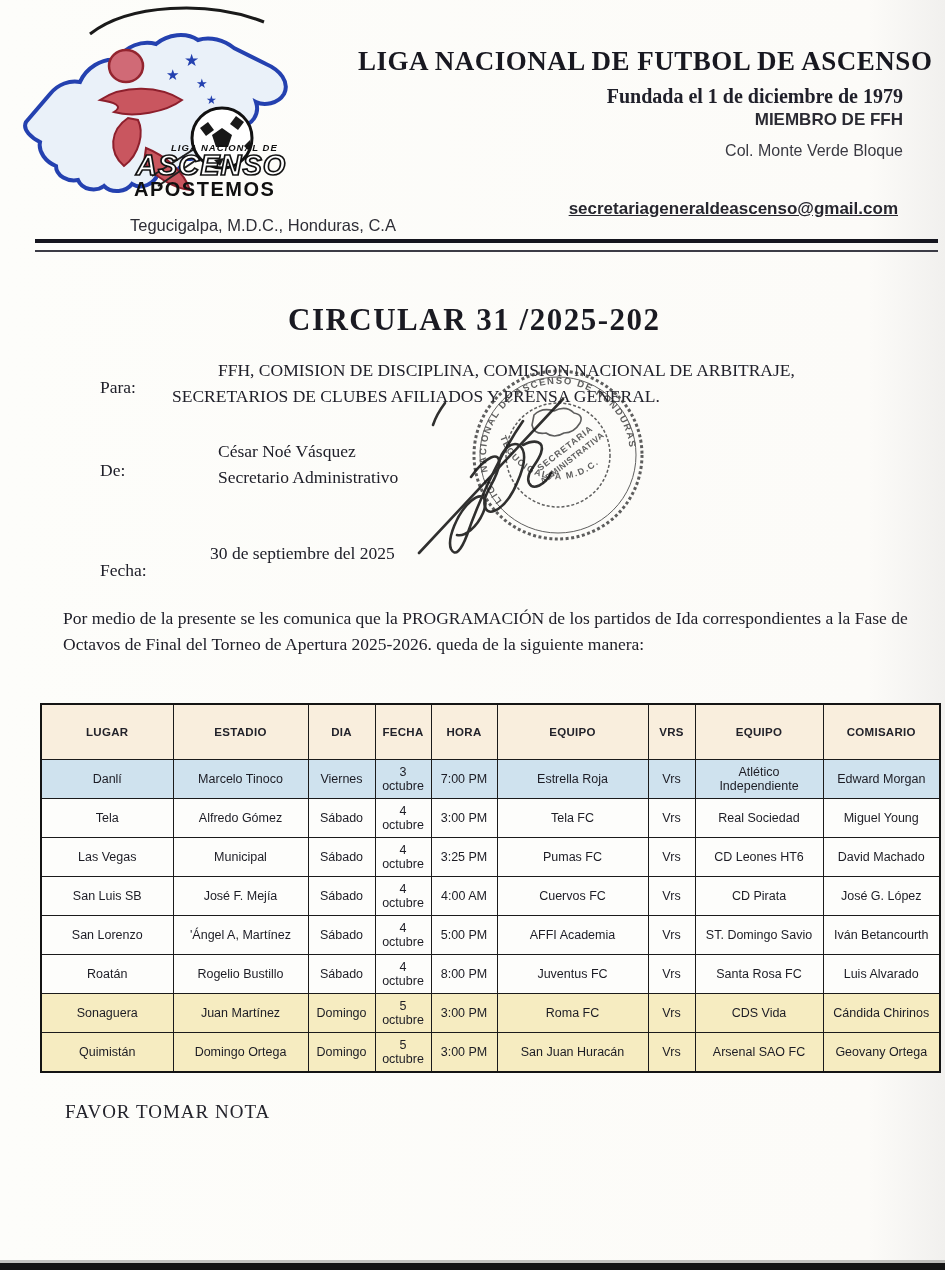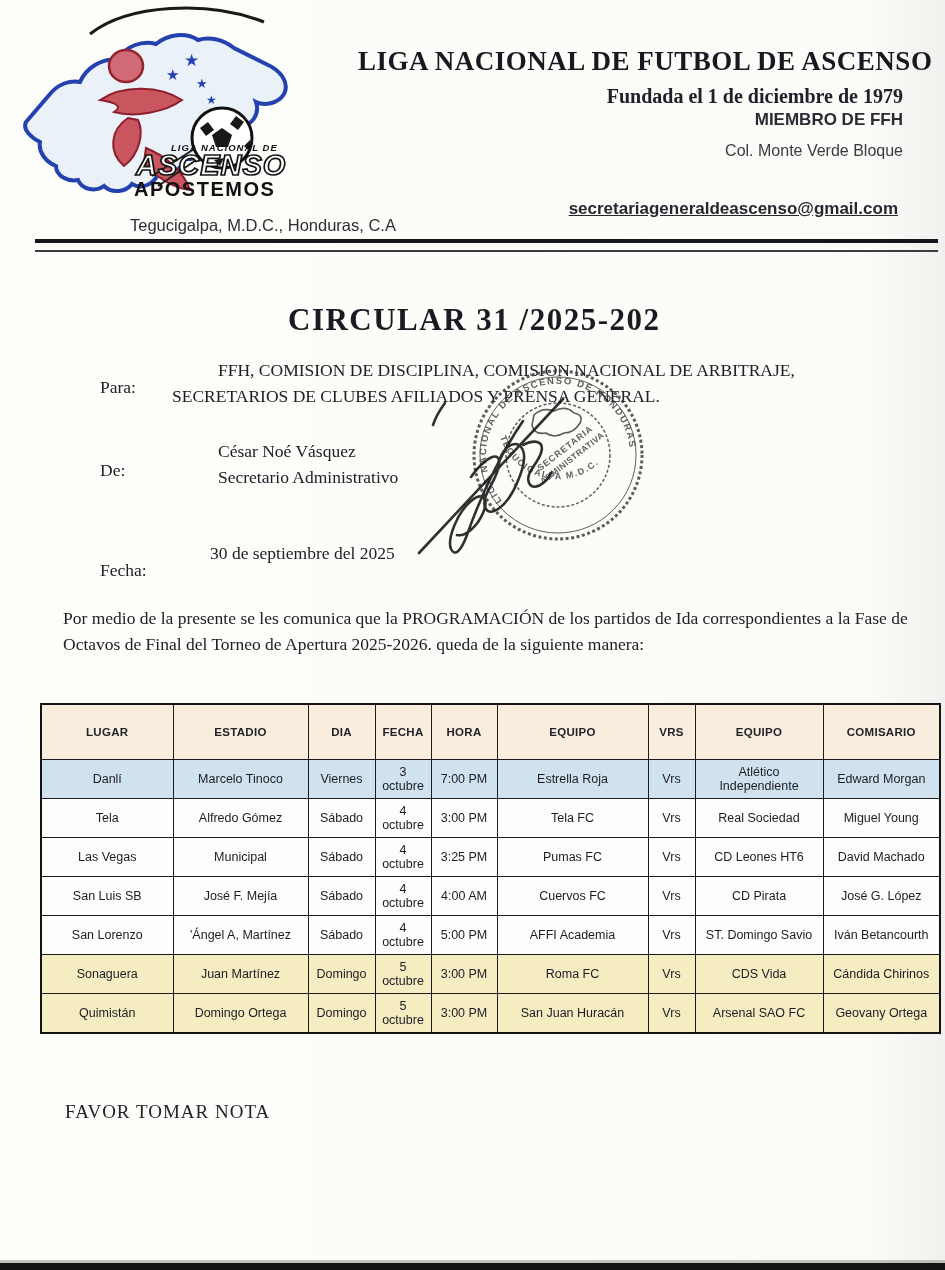--- a/index.html
+++ b/index.html
@@ -237,20 +237,31 @@
           <td>San Lorenzo</td>
           <td>'Ángel A, Martínez</td>
           <td>Sábado</td>
           <td>4 octubre</td>
           <td>5:00 PM</td>
           <td>AFFI Academia</td>
           <td>Vrs</td>
           <td>ST. Domingo Savio</td>
           <td>Iván Betancourth</td>
         </tr>
+        <tr class="row-white">
+          <td>Roatán</td>
+          <td>Rogelio Bustillo</td>
+          <td>Sábado</td>
+          <td>4 octubre</td>
+          <td>8:00 PM</td>
+          <td>Juventus FC</td>
+          <td>Vrs</td>
+          <td>Santa Rosa FC</td>
+          <td>Luis Alvarado</td>
+        </tr>
         <tr class="row-yellow">
           <td>Sonaguera</td>
           <td>Juan Martínez</td>
           <td>Domingo</td>
           <td>5 octubre</td>
           <td>3:00 PM</td>
           <td>Roma FC</td>
           <td>Vrs</td>
           <td>CDS Vida</td>
           <td>Cándida Chirinos</td>

